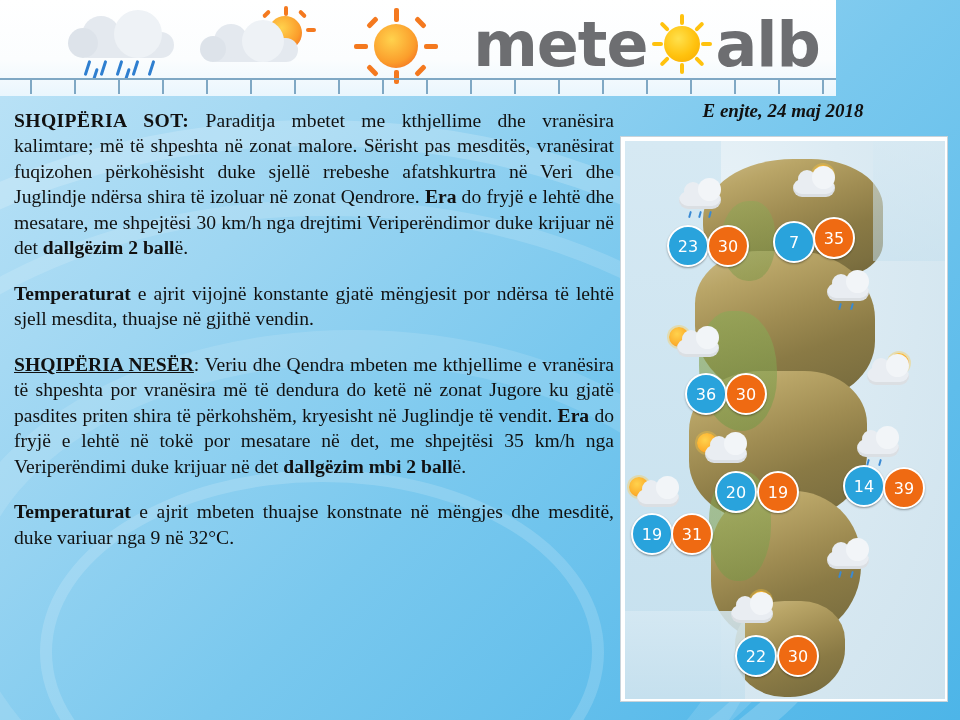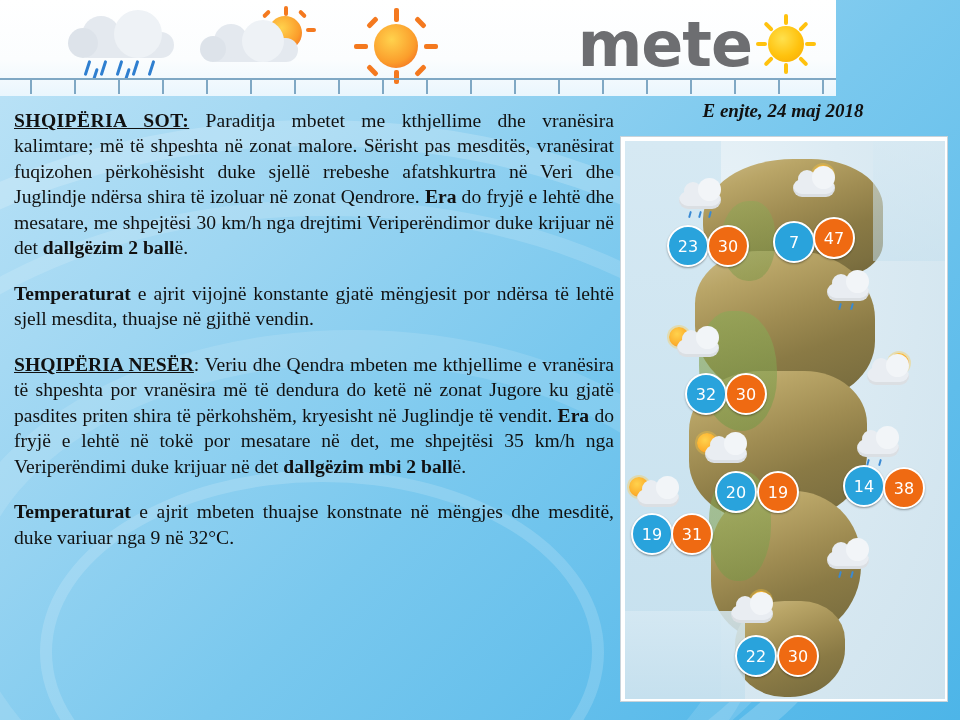--- a/index.html
+++ b/index.html
@@ -121,21 +121,20 @@
     width: 600px;
     color: #111;
     font-size: 19.6px;
     line-height: 1.30;
     text-align: justify;
   }
   #article p { margin: 0 0 20px 0; }
   #article p:last-child { margin-bottom: 0; }
   .lead {
     font-weight: bold;
-    text-decoration: underline;
     letter-spacing: 0.4px;
   }
   .b { font-weight: bold; }
   .bu { font-weight: bold; text-decoration: underline; }
 
   
   #date-bar {
     position: absolute;
     left: 620px;
     top: 100px;
@@ -298,20 +297,21 @@
         <span class="ball"></span>
         <span class="ray" style="transform:rotate(0deg);"></span>
         <span class="ray" style="transform:rotate(45deg);"></span>
         <span class="ray" style="transform:rotate(90deg);"></span>
         <span class="ray" style="transform:rotate(135deg);"></span>
         <span class="ray" style="transform:rotate(180deg);"></span>
         <span class="ray" style="transform:rotate(225deg);"></span>
         <span class="ray" style="transform:rotate(270deg);"></span>
         <span class="ray" style="transform:rotate(315deg);"></span>
       </span>
+      <span class="accent">alb</span>
     </div>
 
     <div class="rule"></div>
     <div class="ticks">
       <i style="left:30px;"></i>
         <i style="left:74px;"></i>
         <i style="left:118px;"></i>
       <i style="left:162px;"></i>
         <i style="left:206px;"></i>
         <i style="left:250px;"></i>
@@ -370,53 +370,53 @@
         <div class="m-rain" style="left:36px; top:32px;"></div>
       </div>
       <div class="bubble min" style="left:42px; top:84px;">23</div>
       <div class="bubble max" style="left:82px; top:84px;">30</div>
 
       <div class="m-ico" style="left:162px; top:26px;">
         <div class="m-sun" style="left:26px; top:-2px;"></div>
         <div class="m-cloud"></div>
       </div>
       <div class="bubble min" style="left:148px; top:80px;">7</div>
-      <div class="bubble max" style="left:188px; top:76px;">47</div>
+      <div class="bubble max" style="left:188px; top:76px;">35</div>
 
       <div class="m-ico" style="left:196px; top:130px;">
         <div class="m-cloud"></div>
         <div class="m-rain" style="left:18px; top:32px;"></div>
         <div class="m-rain" style="left:30px; top:32px;"></div>
       </div>
       <div class="m-ico" style="left:236px; top:214px;">
         <div class="m-sun" style="left:28px; top:-2px;"></div>
         <div class="m-cloud"></div>
       </div>
 
       <div class="m-ico" style="left:46px; top:186px;">
         <div class="m-sun" style="left:-2px; top:0px;"></div>
         <div class="m-cloud"></div>
       </div>
-      <div class="bubble min" style="left:60px; top:232px;">32</div>
+      <div class="bubble min" style="left:60px; top:232px;">36</div>
       <div class="bubble max" style="left:100px; top:232px;">30</div>
 
       <div class="m-ico" style="left:74px; top:292px;">
         <div class="m-sun" style="left:-2px; top:0px;"></div>
         <div class="m-cloud"></div>
       </div>
       <div class="bubble min" style="left:90px; top:330px;">20</div>
       <div class="bubble max" style="left:132px; top:330px;">19</div>
 
       <div class="m-ico" style="left:226px; top:286px;">
         <div class="m-cloud"></div>
         <div class="m-rain" style="left:16px; top:32px;"></div>
         <div class="m-rain" style="left:28px; top:32px;"></div>
       </div>
       <div class="bubble min" style="left:218px; top:324px;">14</div>
-      <div class="bubble max" style="left:258px; top:326px;">38</div>
+      <div class="bubble max" style="left:258px; top:326px;">39</div>
 
       <div class="m-ico" style="left:6px; top:336px;">
         <div class="m-sun" style="left:-2px; top:0px;"></div>
         <div class="m-cloud"></div>
       </div>
       <div class="bubble min" style="left:6px; top:372px;">19</div>
       <div class="bubble max" style="left:46px; top:372px;">31</div>
 
       <div class="m-ico" style="left:196px; top:398px;">
         <div class="m-cloud"></div>

